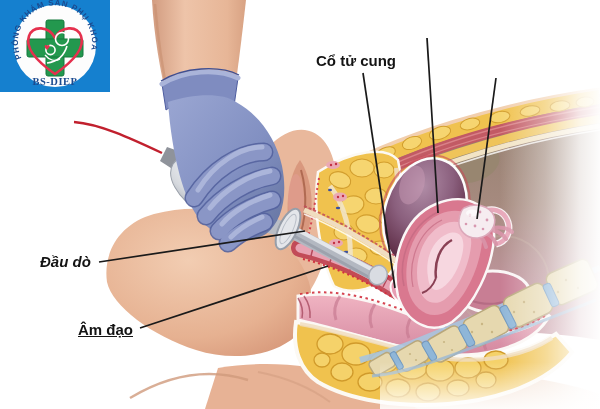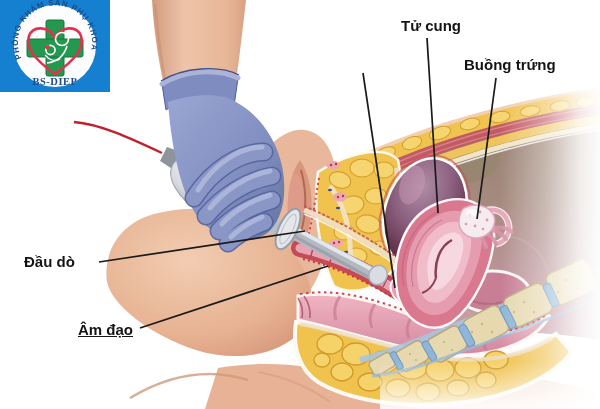--- a/index.html
+++ b/index.html
@@ -6,21 +6,21 @@
   .stage{position:relative;width:600px;height:409px;overflow:hidden;background:#ffffff;
          font-family:"Liberation Sans",sans-serif;}
   .stage svg{display:block;}
   #art{position:absolute;left:0;top:0;}
   .logo{position:absolute;left:0;top:0;width:110px;height:92px;}
   .anno{position:absolute;font:700 15px "Liberation Sans",sans-serif;color:#141414;
         white-space:nowrap;text-shadow:0 0 2px #fff,0 0 2px #fff;}
   #lbl-uterus{left:401px;top:17px;}
   #lbl-cervix{left:316px;top:52px;}
   #lbl-ovary{left:464px;top:56px;}
-  #lbl-probe{left:24px;top:253px;}
+  #lbl-probe{left:40px;top:253px;font-style:italic;}
   #lbl-vagina{left:78px;top:321px;text-decoration:underline;}
 </style>
 </head>
 <body>
 
 <div class="stage">
 
 <svg id="art" width="600" height="409" viewBox="0 0 600 409">
   <defs>
     <radialGradient id="buttockGrad" cx="40%" cy="35%" r="75%">
@@ -347,18 +347,17 @@
     <defs>
           <path id="lg-arc" d="M 22.5,60 A 37,37 0 1 1 87.5,60" fill="none"></path>
         </defs>
     <text font-size="8" font-weight="bold" fill="#1b4a8f" letter-spacing="0.4" font-family="Liberation Sans, sans-serif">
       <textPath href="#lg-arc" startOffset="2" textLength="140">PHÒNG KHÁM  SẢN PHỤ KHOA</textPath>
     </text>
     <text x="55" y="85" text-anchor="middle" font-size="10.5" font-weight="bold" fill="#1b4a8f" letter-spacing="0.5" font-family="Liberation Serif, serif">BS-DIEP</text>
   </svg>
 </div>
 
-<div class="anno" id="lbl-uterus">Tử cung</div>
-<div class="anno" id="lbl-ovary">Buồng trứng</div>
+<div class="anno" id="lbl-cervix">Cổ tử cung</div>
 <div class="anno" id="lbl-probe">Đầu dò</div>
 <div class="anno" id="lbl-vagina">Âm đạo</div>
 
 </div>
 
 </body></html>

